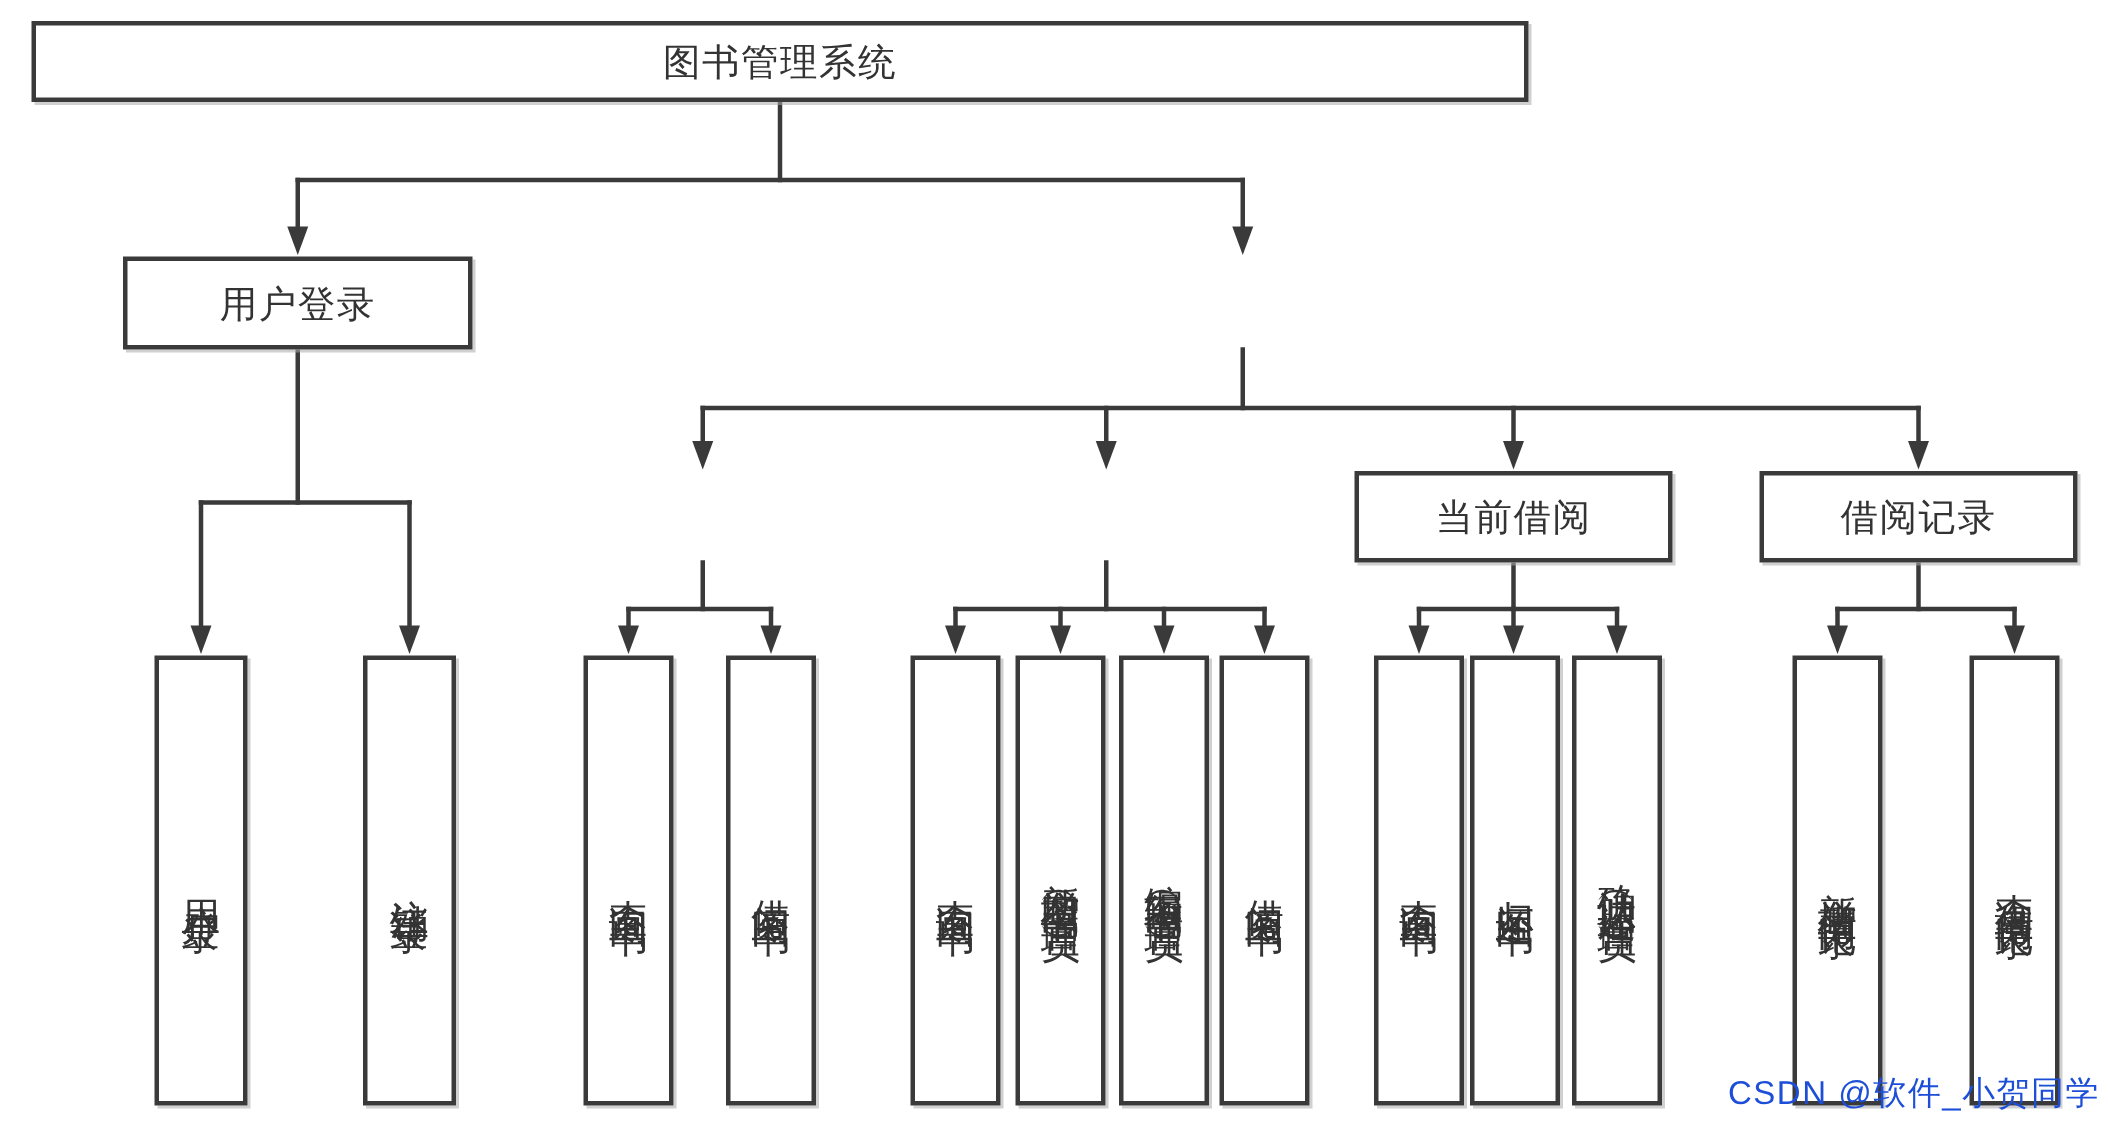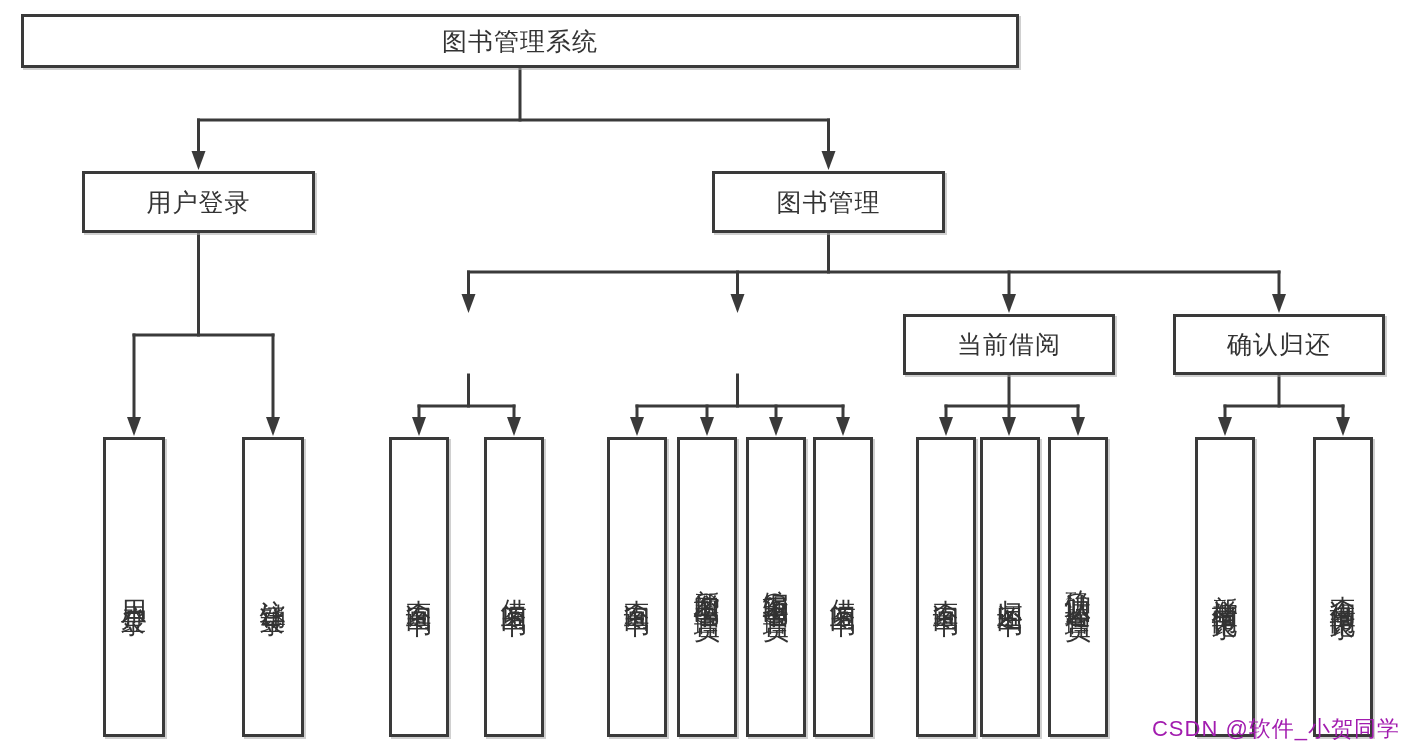--- a/index.html
+++ b/index.html
@@ -35,21 +35,21 @@
     font-size: 26px;
     line-height: 1.1;
     letter-spacing: 4px;
     white-space: nowrap;
   }
   .watermark {
     position: absolute;
     right: 5px;
     bottom: 3px;
     font-size: 22px;
-    color: #a21caf;
+    color: #1d4ed8;
     letter-spacing: 1px;
     pointer-events: none;
   }
 </style>
 </head>
 <body>
 
 <div class="canvas">
 
   <svg class="connectors" width="1405" height="747" viewBox="0 0 1405 747">
@@ -134,29 +134,26 @@
     </g>
   </svg>
 
   <div class="box h-box" style="left:21px; top:14px; width:998px; height:54px;">
     <span>图书管理系统</span>
   </div>
 
   <div class="box h-box" style="left:82px; top:171px; width:233px; height:62px;">
     <span>用户登录</span>
   </div>
-  <div class="box h-box" style="left:712px; top:171px; width:233px; height:62px;">
-    <span>图书管理</span>
-  </div>
 
   <div class="box h-box" style="left:903px; top:314px; width:212px; height:61px;">
     <span>当前借阅</span>
   </div>
   <div class="box h-box" style="left:1173px; top:314px; width:212px; height:61px;">
-    <span>确认归还</span>
+    <span>借阅记录</span>
   </div>
 
   <div class="box v-box" style="left:103px; width:62px;">
     <span class="v-text">用户登录</span>
   </div>
   <div class="box v-box" style="left:242px; width:62px;">
     <span class="v-text">注销登录</span>
   </div>
 
   <div class="box v-box" style="left:389px; width:60px;">

